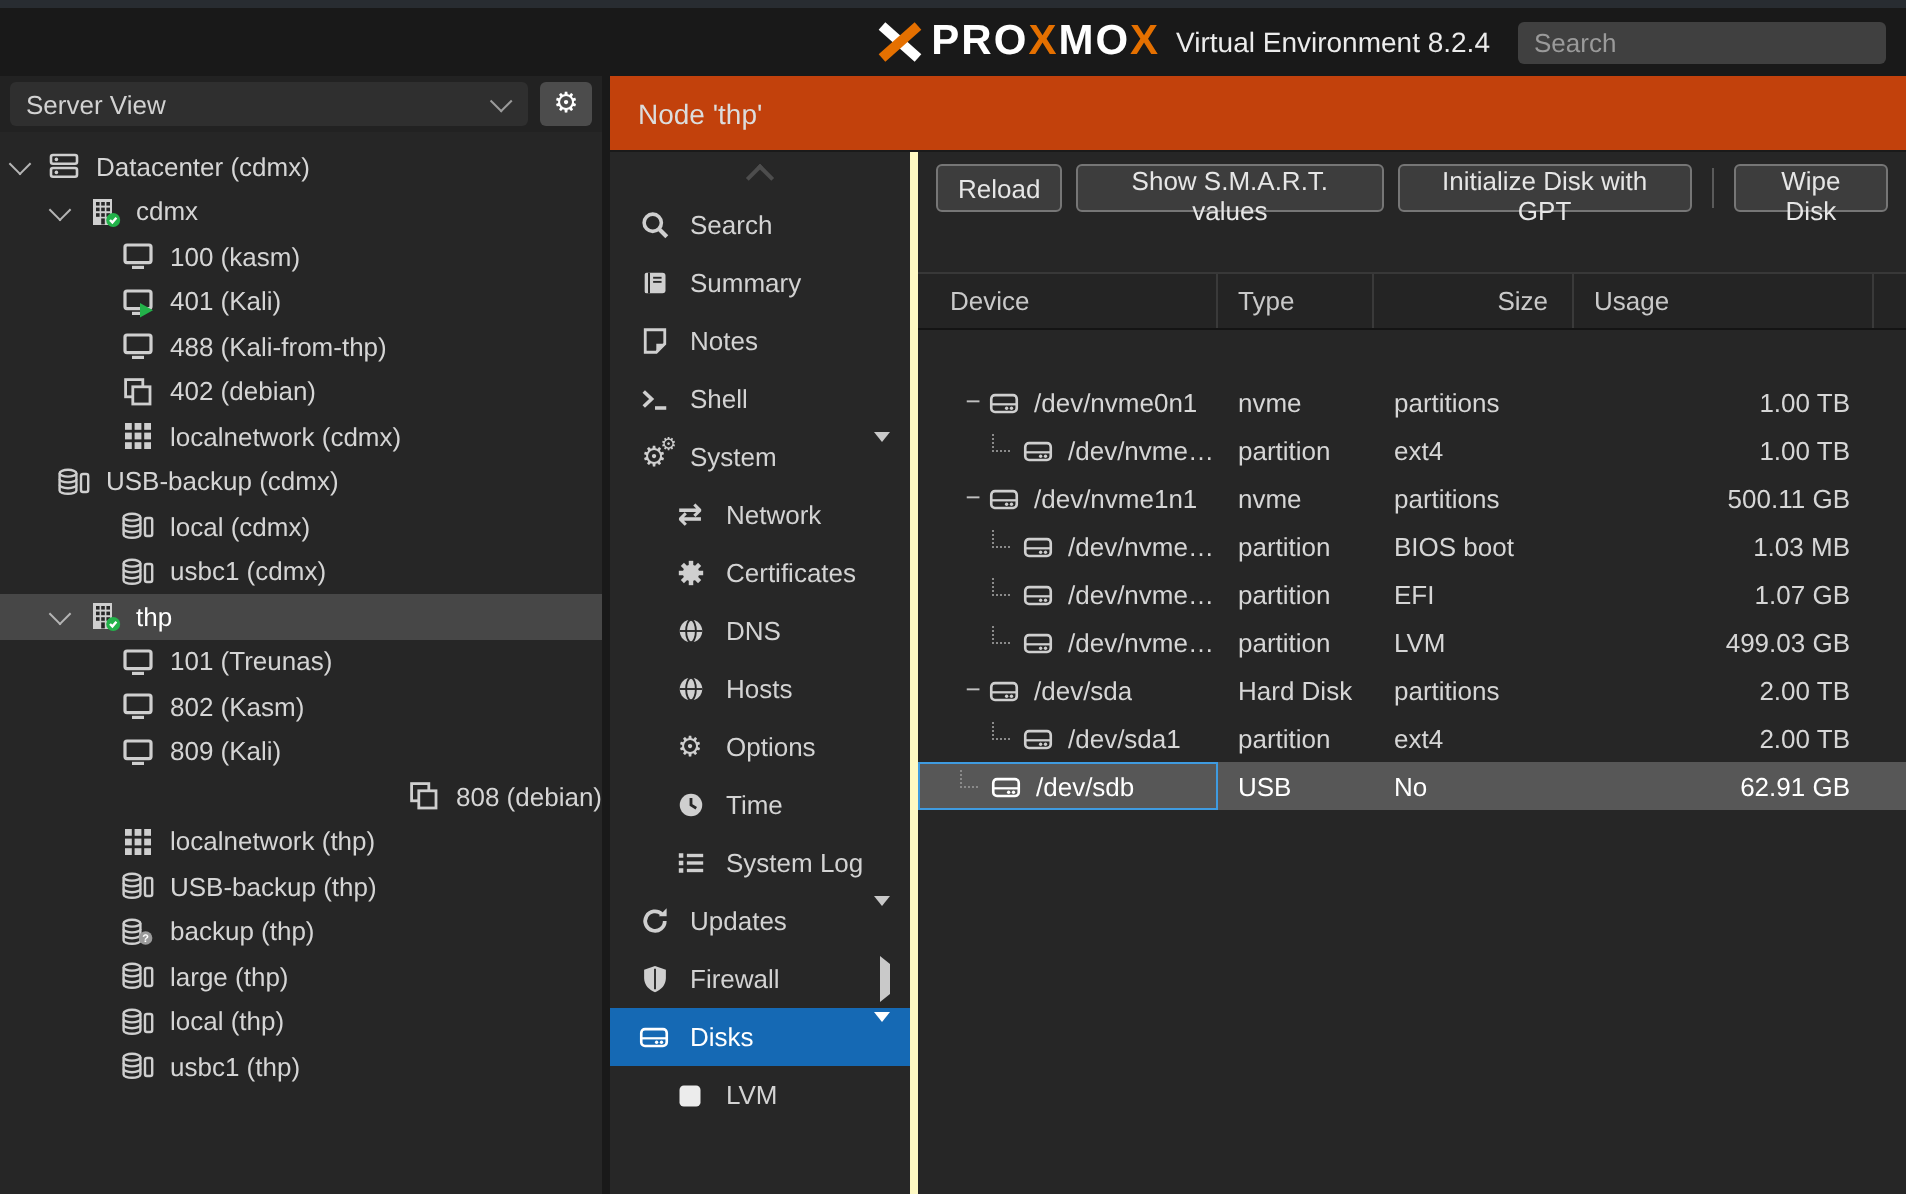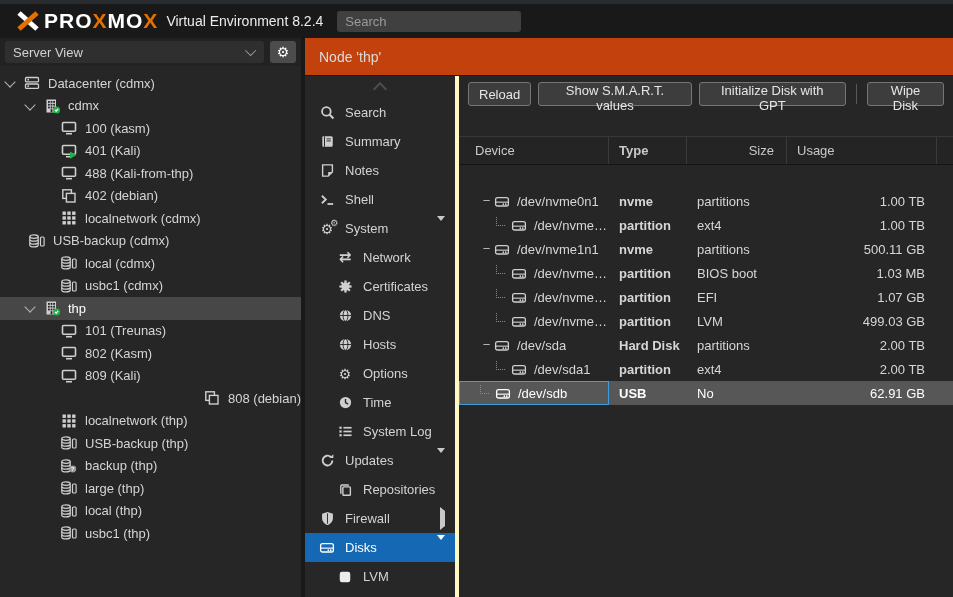--- a/index.html
+++ b/index.html
@@ -1,19 +1,19 @@
 <!DOCTYPE html>
 <html><head>
 <meta charset="utf-8">
 <style>
   html,body{margin:0;padding:0;background:#000;}
   body{width:953px;height:597px;overflow:hidden;font-family:"Liberation Sans","DejaVu Sans",sans-serif;font-size:13px;color:#d5d5d5;-webkit-font-smoothing:antialiased;}
   .top-edge{height:4px;background:#282c31;}
   
-  .hdr{height:34px;background:#191919;display:flex;align-items:center;padding:0 16px;}
+  .hdr{height:34px;background:#191919;display:flex;align-items:center;padding:0 10px;justify-content:flex-end;}
   .logo{display:flex;align-items:center;gap:2px;}
   .logo-word{font-size:21px;font-weight:bold;letter-spacing:1px;color:#fff;margin-left:2px;}
   .logo-word .ox{color:#e57000;}
   .product{font-size:14px;color:#ececec;margin-left:8px;}
   .hdr-search{margin-left:14px;width:168px;height:21px;background:#404040;border:none;border-radius:3px;color:#cfcfcf;padding:0 8px;font-size:13px;font-family:inherit;outline:none;}
   .hdr-search::placeholder{color:#9a9a9a;}
   
   .main{display:flex;height:559px;}
   .left{width:301px;background:#262626;border-right:4px solid #191919;display:flex;flex-direction:column;}
   .viewbar{height:28px;background:#222;display:flex;align-items:center;padding:0 5px;flex:none;}
@@ -46,21 +46,21 @@
   .nrow.selected .adown{border-top-color:#fff;}
   .aright{width:0;height:0;border-top:4.5px solid transparent;border-bottom:4.5px solid transparent;border-left:5.5px solid #c9c9c9;}
   
   .content{flex:1;display:flex;flex-direction:column;border-left:4px solid #fef9c3;background:#262626;min-width:0;gap:24px;}
   .toolbar{height:36px;display:flex;align-items:center;gap:7px;padding:0 9px;flex:none;}
   .tbtn{height:24px;background:#3d3d3d;border:1px solid #767676;border-radius:3px;color:#e6e6e6;font-size:13px;font-family:inherit;padding:0 10px;cursor:pointer;}
   .tsep{width:1px;height:20px;background:#5a5a5a;margin:0 3px;}
   .grid-hdr{height:27px;background:#242424;border-top:1px solid #383838;border-bottom:1px solid #141414;display:flex;align-items:center;color:#c9c9c9;flex:none;}
   .hcell{border-right:1px solid #3a3a3a;height:100%;display:flex;align-items:center;}
   .col-device{width:150px;padding-left:16px;box-sizing:border-box;}
-  .col-type{width:78px;padding-left:10px;box-sizing:border-box;font-weight:bold;}
+  .col-type{width:78px;padding-left:10px;box-sizing:border-box;}
   .col-usage{width:150px;padding-left:10px;box-sizing:border-box;}
   .col-size{width:100px;justify-content:flex-end;padding-right:12px;box-sizing:border-box;}
   .col-fill{flex:1;border-right:none;}
   .drow{height:24px;display:flex;align-items:center;color:#d6d6d6;cursor:pointer;}
   .drow.selected{background:#575757;color:#fff;}
   .dcell{height:100%;display:flex;align-items:center;box-sizing:border-box;overflow:hidden;white-space:nowrap;}
   .dcell.col-size{justify-content:flex-end;}
   .drow.selected .col-device{box-shadow:inset 0 0 0 1px #3f9be0;}
   .dev-inner{display:flex;align-items:center;padding-left:5px;min-width:0;}
   .tind{width:16px;flex:none;}
@@ -511,29 +511,20 @@
           <div class="nrow">
             <span class="nicon">
               <svg width="15" height="15" viewBox="0 0 16 16">
                 <path d="M13.2 8a5.2 5.2 0 1 1-1.6-3.7" fill="none" stroke="currentColor" stroke-width="2"></path>
                 <path d="M14.2 1.2v4.2H10z" fill="currentColor"></path>
               </svg>
             </span>
             <span class="nlabel">Updates</span>
             <span class="garrow"><span class="adown"></span></span>
           </div>
-          <div class="nrow sub">
-            <span class="nicon">
-              <svg width="15" height="15" viewBox="0 0 16 16">
-                <path d="M11.5 3.2H4.2a1.2 1.2 0 0 0-1.2 1.2v8" fill="none" stroke="currentColor" stroke-width="1.5"></path>
-                <rect x="5.2" y="5.2" width="8" height="9" rx="1" fill="none" stroke="currentColor" stroke-width="1.5"></rect>
-              </svg>
-            </span>
-            <span class="nlabel">Repositories</span>
-          </div>
           <div class="nrow">
             <span class="nicon">
               <svg width="15" height="15" viewBox="0 0 16 16">
                 <path d="M8 1l5.8 2v4.4c0 3.7-2.6 6.4-5.8 7.6-3.2-1.2-5.8-3.9-5.8-7.6V3z" fill="currentColor"></path>
                 <path d="M8 2.5v11" stroke="#272727" stroke-width="1"></path>
               </svg>
             </span>
             <span class="nlabel">Firewall</span>
             <span class="garrow"><span class="aright"></span></span>
           </div>

